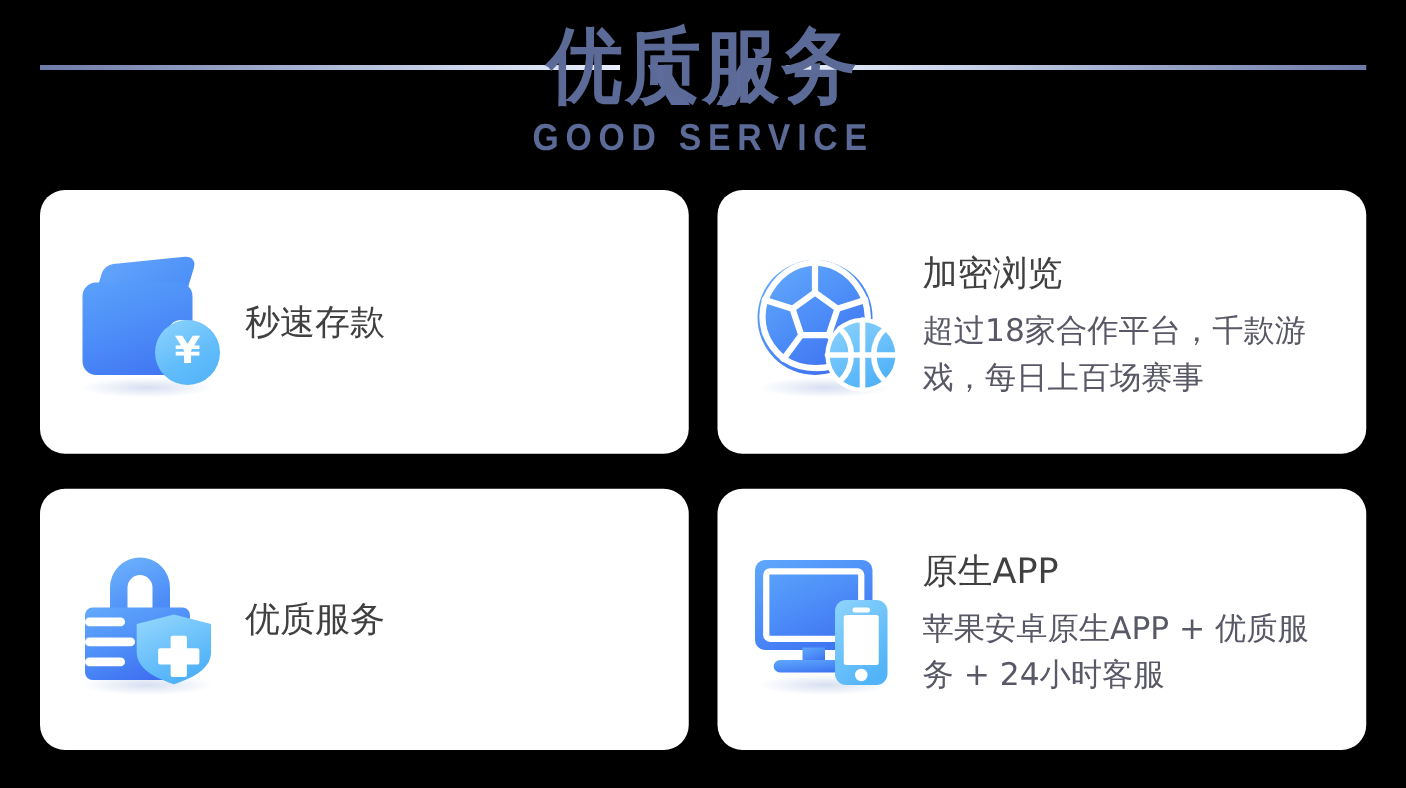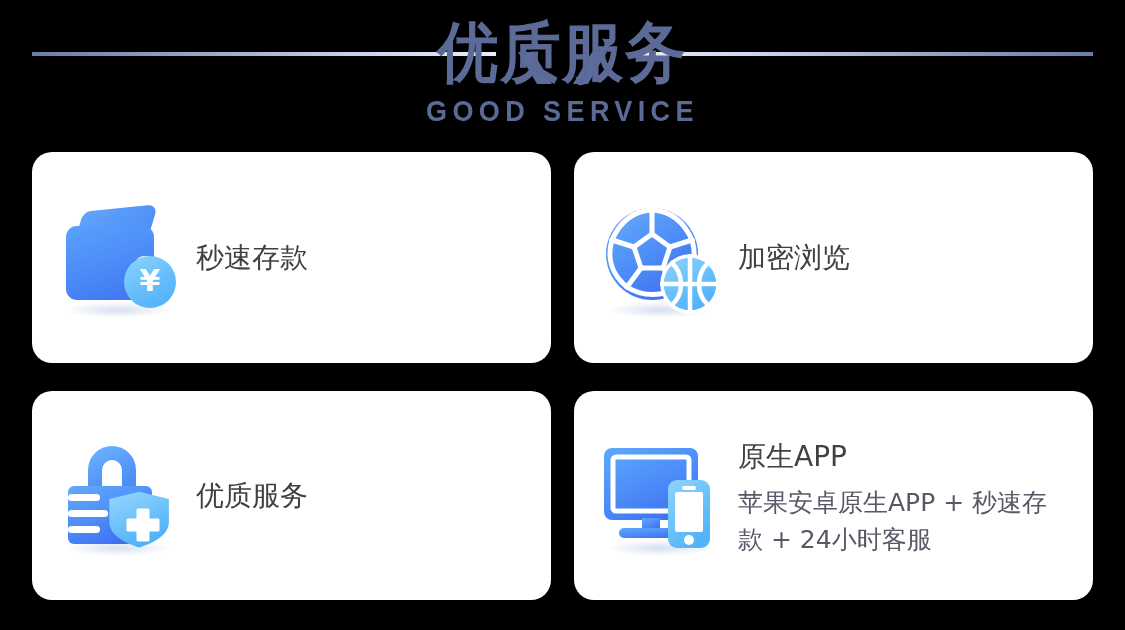--- a/index.html
+++ b/index.html
@@ -295,20 +295,21 @@
           <circle cx="88" cy="82" r="28" stroke-width="3.5"></circle>
           <path d="M88,54 L88,110"></path>
           <path d="M60,82 L116,82"></path>
           <path d="M70,61 C82,72 82,92 70,103"></path>
           <path d="M106,61 C94,72 94,92 106,103"></path>
         </g>
       </svg>
     </div>
     <div class="card-text">
       <div class="card-title">加密浏览</div>
+      <div class="card-desc">超过18家合作平台，千款游戏，每日上百场赛事</div>
     </div>
   </div>
 
   <div class="card">
     <div class="card-icon">
       <div class="ic-shadow"></div>
       <svg class="lock-svg" width="116" height="112" viewBox="0 0 116 112">
         <defs>
           <linearGradient id="gLock" x1="0" y1="0" x2="0.6" y2="1">
             <stop offset="0%" stop-color="#63aafc"></stop>
@@ -370,17 +371,17 @@
         <rect x="17" y="86" width="64" height="10" rx="5" fill="url(#gMon)"></rect>
 
         <rect x="66" y="38" width="42" height="68" rx="9" fill="url(#gPhone)"></rect>
         <rect x="73" y="50" width="28" height="40" rx="2" fill="#ffffff"></rect>
         <rect x="80" y="44" width="14" height="4" rx="2" fill="#ffffff"></rect>
         <circle cx="87" cy="98" r="5" fill="#ffffff"></circle>
       </svg>
     </div>
     <div class="card-text">
       <div class="card-title">原生APP</div>
-      <div class="card-desc">苹果安卓原生APP + 秒速存款 + 24小时客服</div>
+      <div class="card-desc">苹果安卓原生APP + 优质服务 + 24小时客服</div>
     </div>
   </div>
 
 </div>
 
 </body></html>

